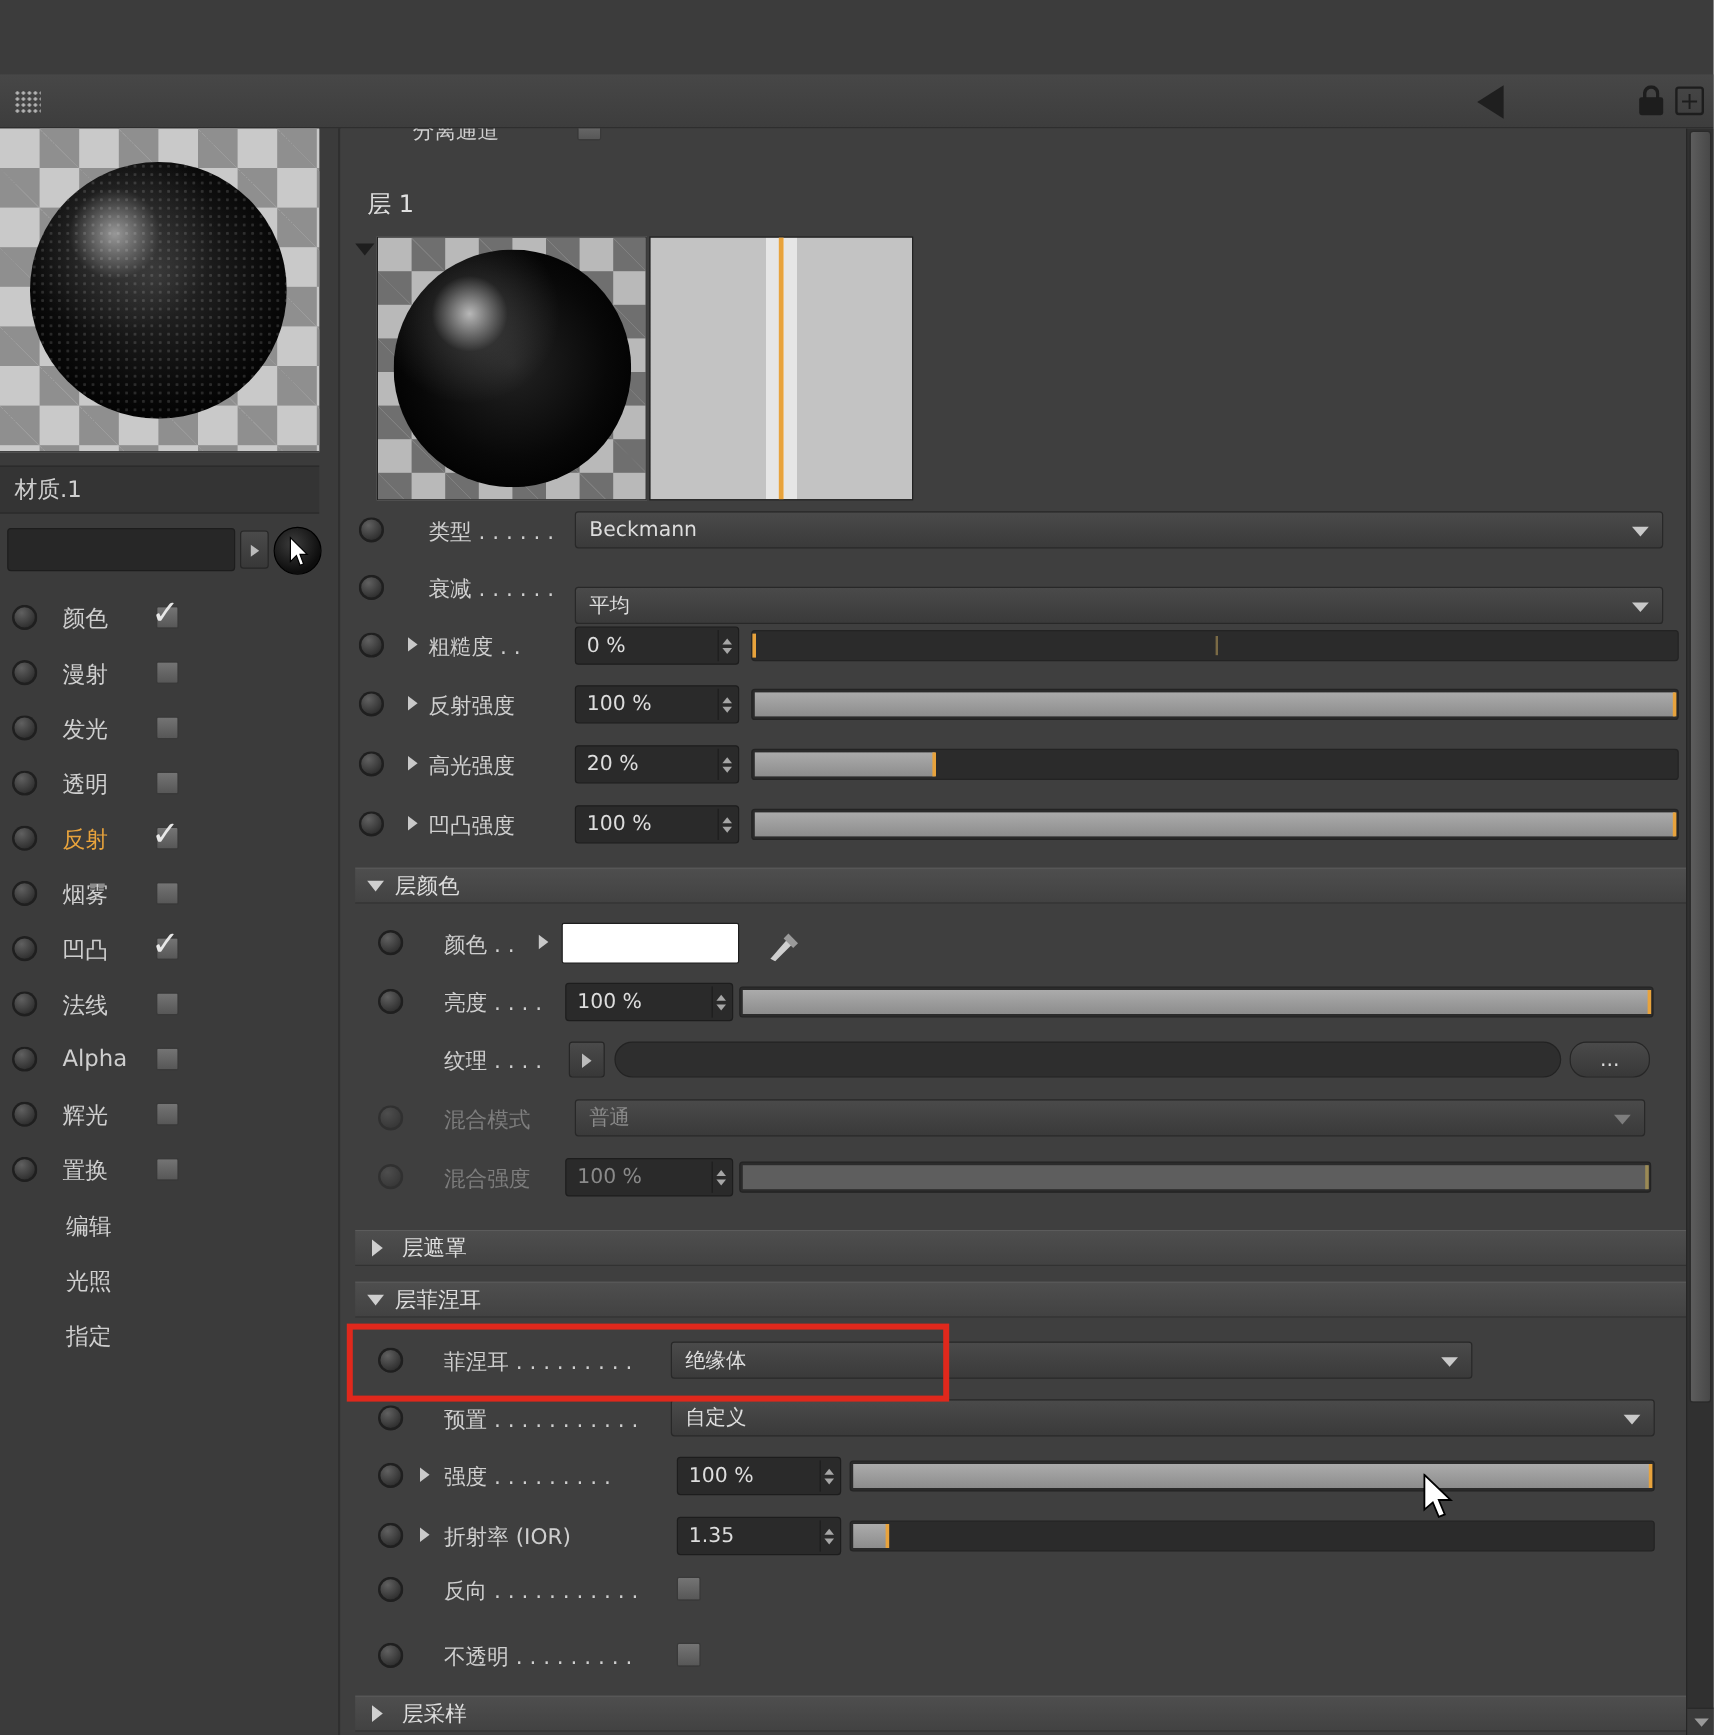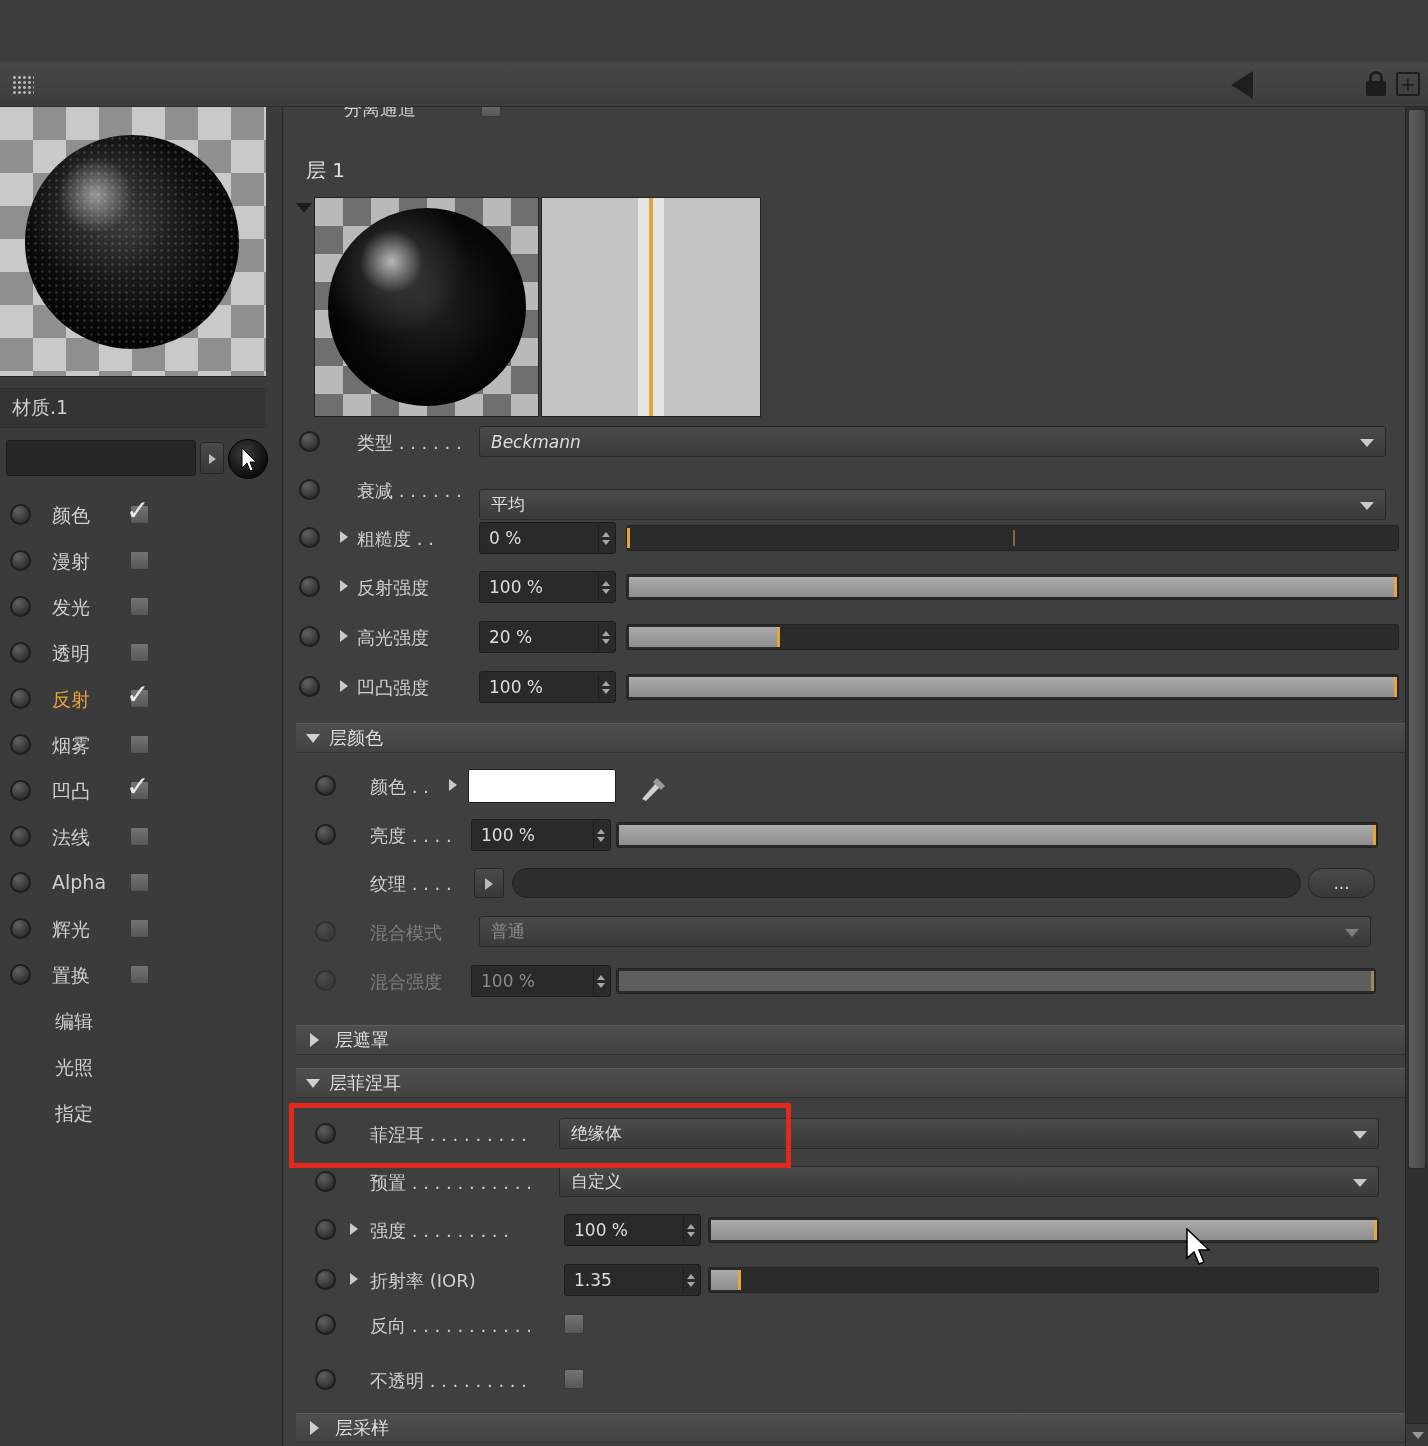--- a/index.html
+++ b/index.html
@@ -274,21 +274,21 @@
     <div class="layertitle">层 1</div>
     <div class="expandtri"></div>
     <div class="thumb1">
       <div class="tsphere"></div>
     </div>
     <div class="thumb2"></div>
 
     <div class="mrow" style="top:318px;padding-left:40px;">
       <span class="dot" style="left:15px;"></span>
       <span class="lbl" style="left:73px;">类型 . . . . . .</span>
-      <div class="dd" style="left:195px; width:907px;font-style:italic;">
+      <div class="dd" style="left:195px; width:907px;">
         <span>Beckmann</span>
       </div>
     </div>
 
     <div class="mrow" style="top:366px;">
       <span class="dot" style="left:15px;"></span>
       <span class="lbl" style="left:73px;">衰减 . . . . . .</span>
       <div class="dd" style="left:195px; width:907px;margin-top:15px;">
         <span>平均</span>
       </div>
@@ -430,21 +430,21 @@
     </div>
 
     <div class="sechdr" style="top:961px;">
       <span class="car-d"></span>
       <span>层菲涅耳</span>
     </div>
 
     <div class="mrow" style="top:1010px;">
       <span class="dot" style="left:31px;"></span>
       <span class="lbl" style="left:86px;">菲涅耳 . . . . . . . . .</span>
-      <div class="dd" style="left:275px; width:820px;">
+      <div class="dd" style="left:275px; width:668px;">
         <span>绝缘体</span>
       </div>
     </div>
 
     <div class="mrow" style="top:1058px;padding-left:40px;">
       <span class="dot" style="left:31px;"></span>
       <span class="lbl" style="left:86px;">预置 . . . . . . . . . . .</span>
       <div class="dd" style="left:275px; width:820px;">
         <span>自定义</span>
       </div>

